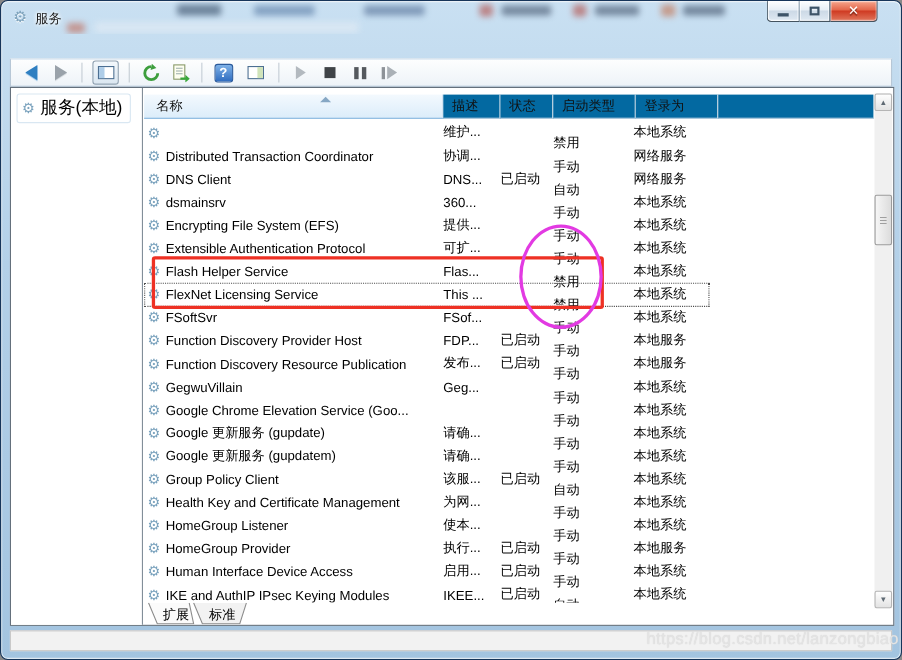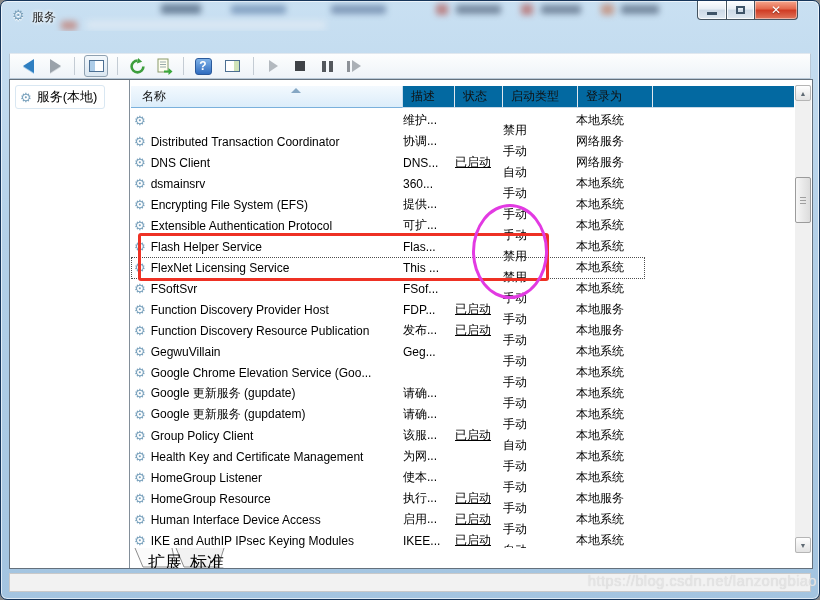--- a/index.html
+++ b/index.html
@@ -62,58 +62,58 @@
     background:linear-gradient(180deg,#7fb2e8,#2f6cbf); color:#fff; font-weight:bold; font-size:12px;
     display:flex; align-items:center; justify-content:center; }
 
   
   .content { position:absolute; left:8px; top:78px; width:804px; height:490px;
     background:#fff; border:1px solid #64707c; display:flex; }
   .treepane { width:120px; border-right:1px solid #828e99; background:#fff; position:relative; }
   .tree-item { position:absolute; left:5px; top:5px; display:flex; align-items:center; gap:5px;
     border:1px solid #d9e7f2; border-radius:3px; padding:2px 7px 2px 4px; }
   .gear { font-size:13px; line-height:13px; color:#7aa2bd; }
-  .tree-label { font-size:13px; color:#000; white-space:nowrap; }
+  .tree-label { font-size:16px; color:#000; white-space:nowrap; }
 
   .listpane { position:relative; flex:1; overflow:hidden; }
   .header { position:absolute; left:1px; top:6px; right:18px; height:22px; display:flex; }
   .hcell { border-right:1px solid #e2e8ee; border-bottom:1px solid #c8d8e6; font-size:12px; color:#111;
     display:flex; align-items:center; padding-left:8px; background:#0369a1; position:relative; }
   .hcell.sorted { background:linear-gradient(180deg,#f3f9fe,#dcedfa); border-bottom:1px solid #7ab0dc;
     border-right:1px solid #c8ddee; padding-left:11px; }
   .hcell.filler { flex:1; border-right:none; }
   .sort-tri { position:absolute; left:160px; top:2px; width:0; height:0;
     border-left:5px solid transparent; border-right:5px solid transparent; border-bottom:5px solid #86a7c4; }
 
   .rows { position:absolute; left:1px; top:30px; right:18px; bottom:20px; overflow:hidden; }
   .row { height:21px; display:flex; align-items:center; position:relative; }
   .cell { font-size:12px; color:#000; white-space:nowrap; overflow:hidden; }
   .c-name { width:264px; display:flex; align-items:center; gap:5px; padding-left:3px; }
   .c-desc { width:52px; padding-left:8px; }
-  .c-status { width:48px; padding-left:8px;text-decoration:underline; }
+  .c-status { width:48px; padding-left:8px; }
   .c-startup { width:75px; padding-left:8px;margin-top:20px; }
   .c-logon { width:75px; padding-left:6px; }
   .row.focused::after { content:""; position:absolute; left:0; top:0; width:512px; height:20px;
     border:1px dotted #4d4d4d; pointer-events:none; }
 
   
   .vscroll { position:absolute; right:1px; top:5px; bottom:15px; width:16px; background:#f0f0f0; }
   .sbtn { position:absolute; left:0; width:16px; height:16px; border:1px solid #b5b5b5; border-radius:2px;
     background:linear-gradient(180deg,#fefefe,#e3e3e3); color:#5f6a73; font-size:7px;
     display:flex; align-items:center; justify-content:center; }
   .sbtn.up { top:0; } .sbtn.down { bottom:0; }
   .sthumb { position:absolute; left:0; top:92px; width:16px; height:46px; border:1px solid #9b9b9b; border-radius:2px;
     background:linear-gradient(90deg,#f6f6f6,#dcdcdc); }
   .sthumb::after { content:""; position:absolute; left:4px; right:4px; top:19px; height:8px;
     background:repeating-linear-gradient(180deg,#9f9f9f 0 1px,transparent 1px 3px); }
 
   
   .tabs { position:absolute; left:2px; bottom:0; height:20px; width:200px; }
   .tabs svg { position:absolute; left:0; top:0; }
-  .tab-label { position:absolute; top:3px; font-size:17px; color:#000; }
+  .tab-label { position:absolute; top:3px; font-size:12px; color:#000; }
   .tab-label.t0 { left:16px; } .tab-label.t1 { left:58px; }
 
   
   .statusstrip { position:absolute; left:8px; right:8px; top:572px; height:19px;
     background:#f2f2f2; border:1px solid #c9c9c9; }
   .watermark { position:absolute; right:3px; top:572px; font-size:15px; color:#e4e4e4;
     text-shadow:0 0 1px #cfcfcf; white-space:nowrap; letter-spacing:.3px; }
 
   
   .anno-rect { position:absolute; left:138px; top:233px; width:411px; height:48px;
@@ -415,21 +415,21 @@
                 <span>HomeGroup Listener</span>
               </div>
               <div class="cell c-desc">使本...</div>
               <div class="cell c-status"></div>
               <div class="cell c-startup">手动</div>
               <div class="cell c-logon">本地系统</div>
             </div>
             <div class="row">
               <div class="cell c-name">
                 <span class="gear">⚙</span>
-                <span>HomeGroup Resource</span>
+                <span>HomeGroup Provider</span>
               </div>
               <div class="cell c-desc">执行...</div>
               <div class="cell c-status">已启动</div>
               <div class="cell c-startup">手动</div>
               <div class="cell c-logon">本地服务</div>
             </div>
             <div class="row">
               <div class="cell c-name">
                 <span class="gear">⚙</span>
                 <span>Human Interface Device Access</span>

